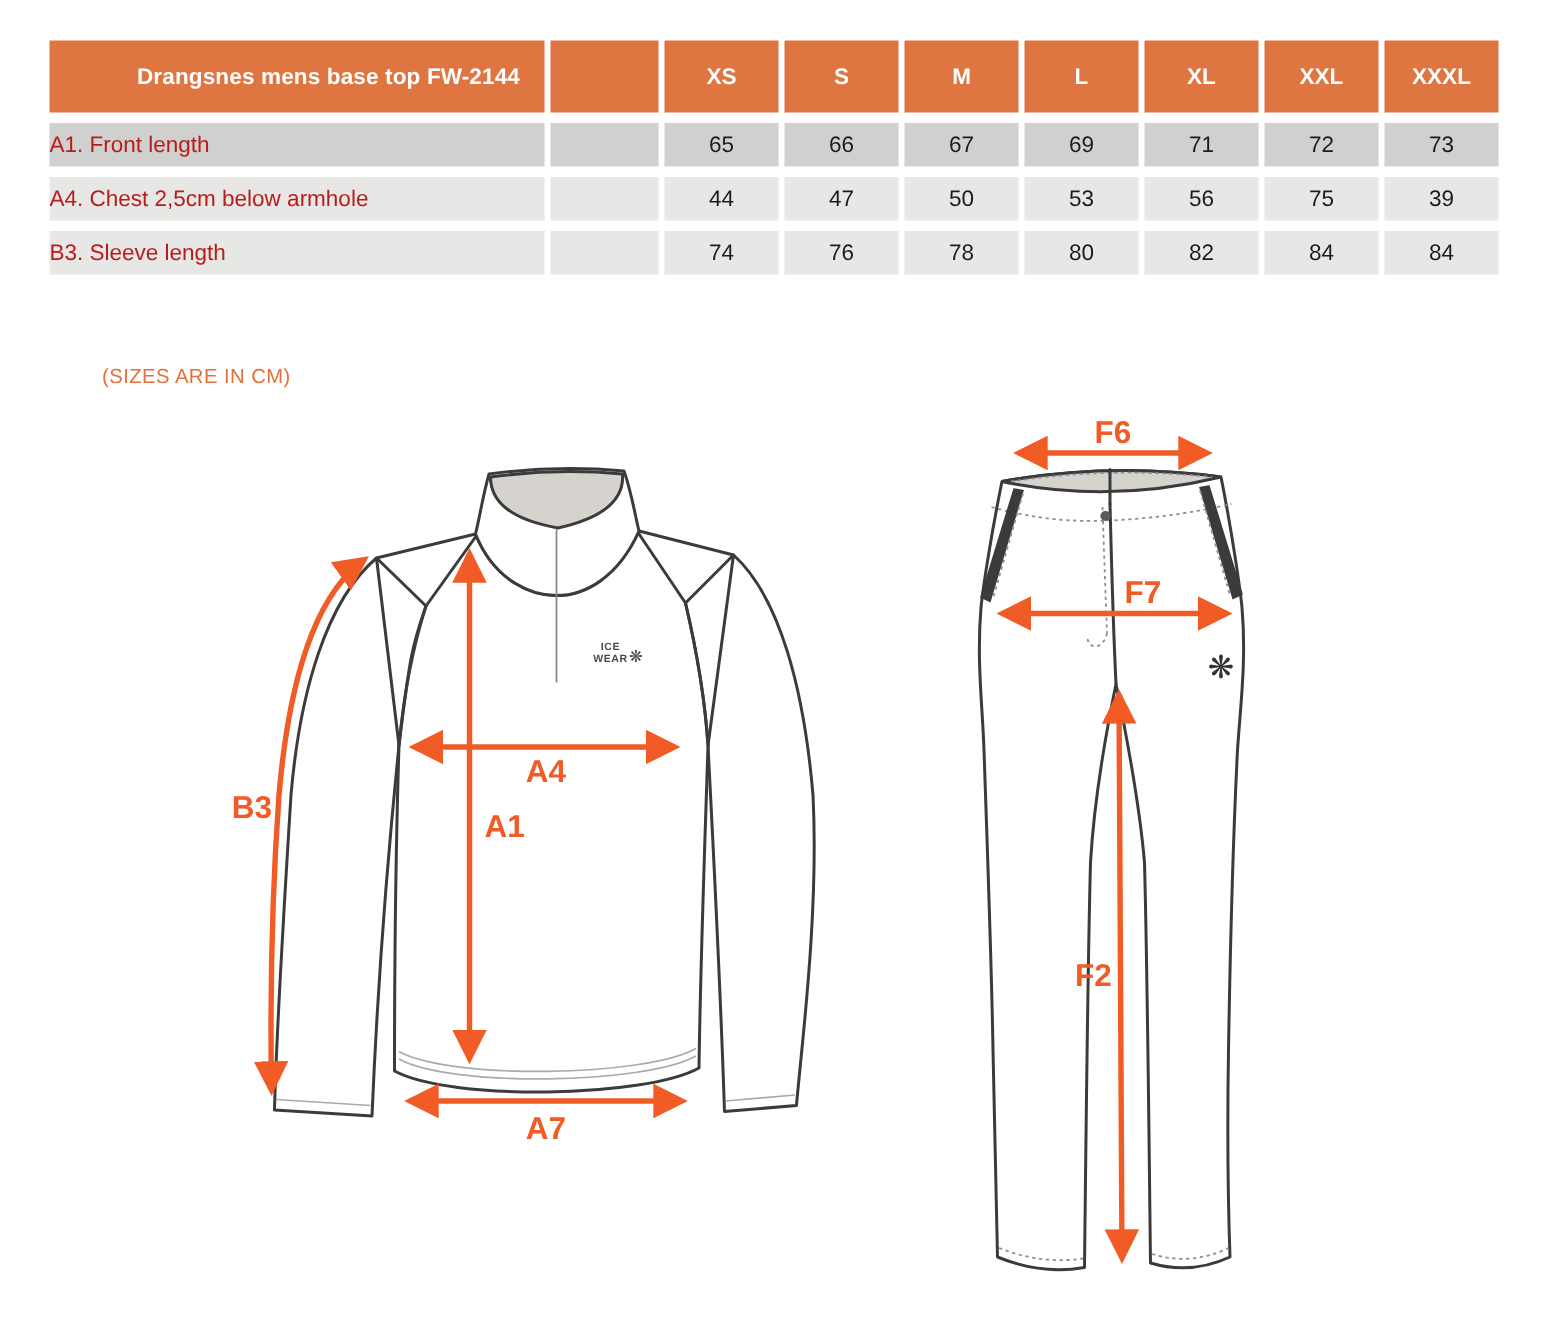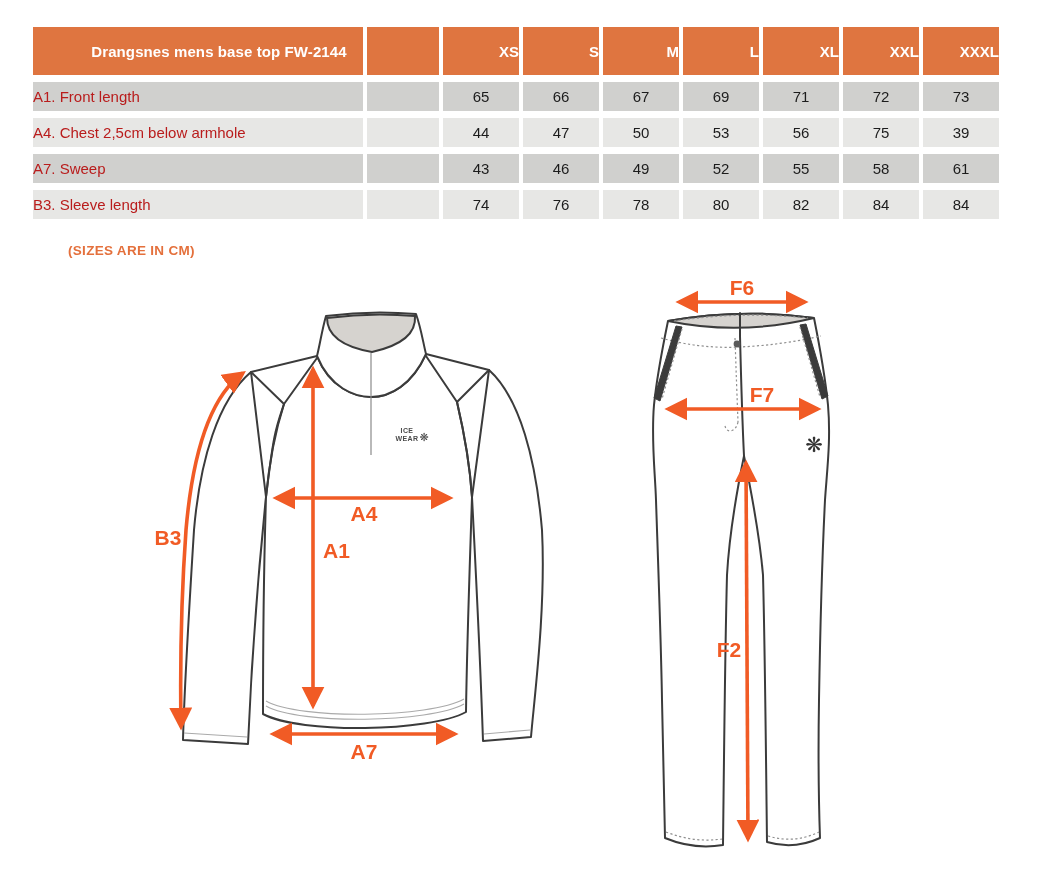--- a/index.html
+++ b/index.html
@@ -17,38 +17,38 @@
     border-collapse: separate; border-spacing: 4px 7px;
     table-layout: fixed;
   }
   .col-title  { width: 330px; }
   .col-spacer { width: 72px; }
   .col-size   { width: 76px; }
   .size-table td, .size-table th { vertical-align: middle; }
   .head-cell {
     background: var(--orange-header, #df7540);
     color: #ffffff; font-weight: bold; font-size: 15px;
-    height: 48px; text-align: right;
+    height: 48px; text-align: center;
   }
   .head-title {
     text-align: center; padding-left: 42px; letter-spacing: .1px;
   }
   tr.odd  td { background: var(--row-odd, #d0d0ce); }
   tr.even td { background: var(--row-even, #e7e7e5); }
   .label-cell {
     font-size: 15px; color: #b91c1c; text-align: left;
     height: 29px;
   }
   .value-cell { font-size: 15px; color: #1c1c1c; text-align: center; height: 26px; }
 
   
   .sizes-note {
     position: absolute; left: 68px; top: 243px;
     color: var(--orange-note, #e4703c);
-    font-size: 13.5px; font-weight: bold; letter-spacing: .3px;
+    font-size: 13.5px; font-weight: normal; letter-spacing: .3px;
   }
 
   
   svg.garment { position: absolute; }
   svg.garment .outline { fill: #ffffff; stroke: #3b3b3b; stroke-width: 2; stroke-linejoin: round; }
   svg.garment .line    { fill: none; stroke: #3b3b3b; stroke-width: 2; stroke-linecap: round; }
   svg.garment .thin    { fill: none; stroke: #8a8a8a; stroke-width: 1.2; }
   svg.garment .stitch  { fill: none; stroke: #aaaaaa; stroke-width: 1.1; }
   svg.garment .dotted  { fill: none; stroke: #8f8f8f; stroke-width: 1.2; stroke-dasharray: 2.2 2.4; }
   svg.garment .fill-gray { fill: #d6d3cf; stroke: #3b3b3b; stroke-width: 2; }
@@ -111,31 +111,20 @@
           <td class="label-cell">A4. Chest 2,5cm below armhole</td>
           <td class="spacer-cell"></td>
           <td class="value-cell">44</td>
           <td class="value-cell">47</td>
           <td class="value-cell">50</td>
           <td class="value-cell">53</td>
           <td class="value-cell">56</td>
           <td class="value-cell">75</td>
           <td class="value-cell">39</td>
         </tr>
-        <tr class="odd">
-          <td class="label-cell">A7. Sweep</td>
-          <td class="spacer-cell"></td>
-          <td class="value-cell">43</td>
-          <td class="value-cell">46</td>
-          <td class="value-cell">49</td>
-          <td class="value-cell">52</td>
-          <td class="value-cell">55</td>
-          <td class="value-cell">58</td>
-          <td class="value-cell">61</td>
-        </tr>
         <tr class="even">
           <td class="label-cell">B3. Sleeve length</td>
           <td class="spacer-cell"></td>
           <td class="value-cell">74</td>
           <td class="value-cell">76</td>
           <td class="value-cell">78</td>
           <td class="value-cell">80</td>
           <td class="value-cell">82</td>
           <td class="value-cell">84</td>
           <td class="value-cell">84</td>

